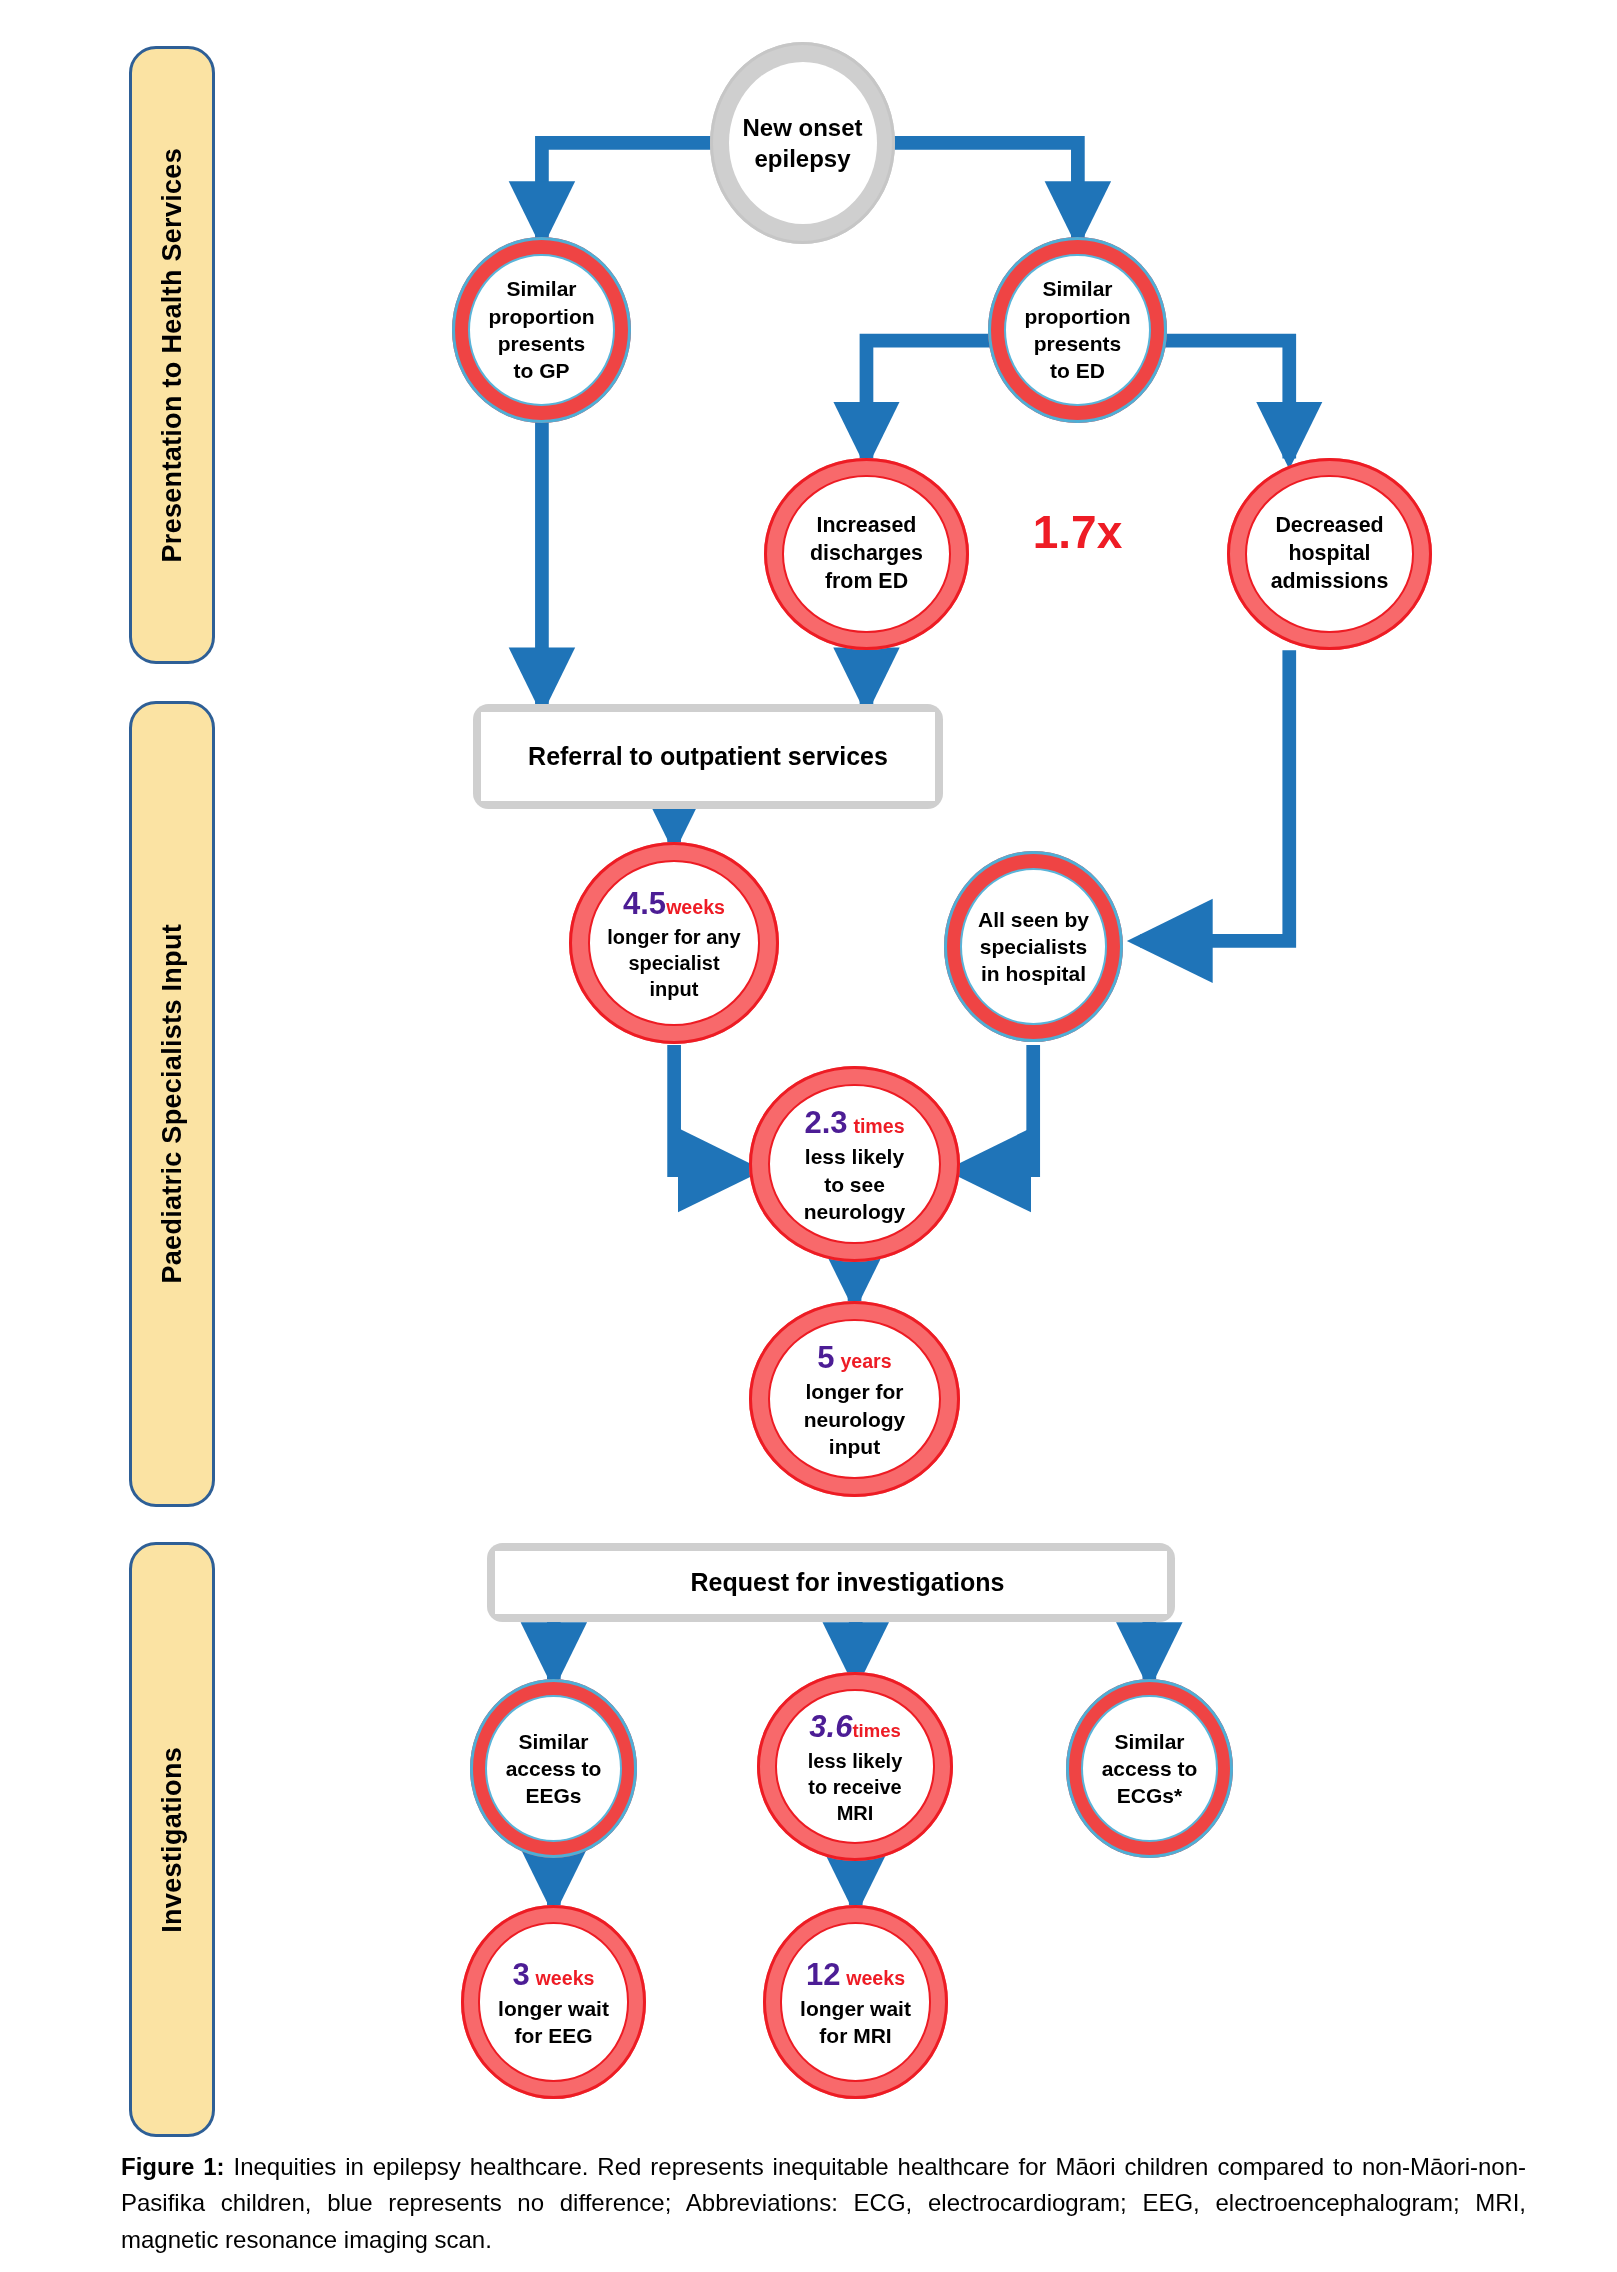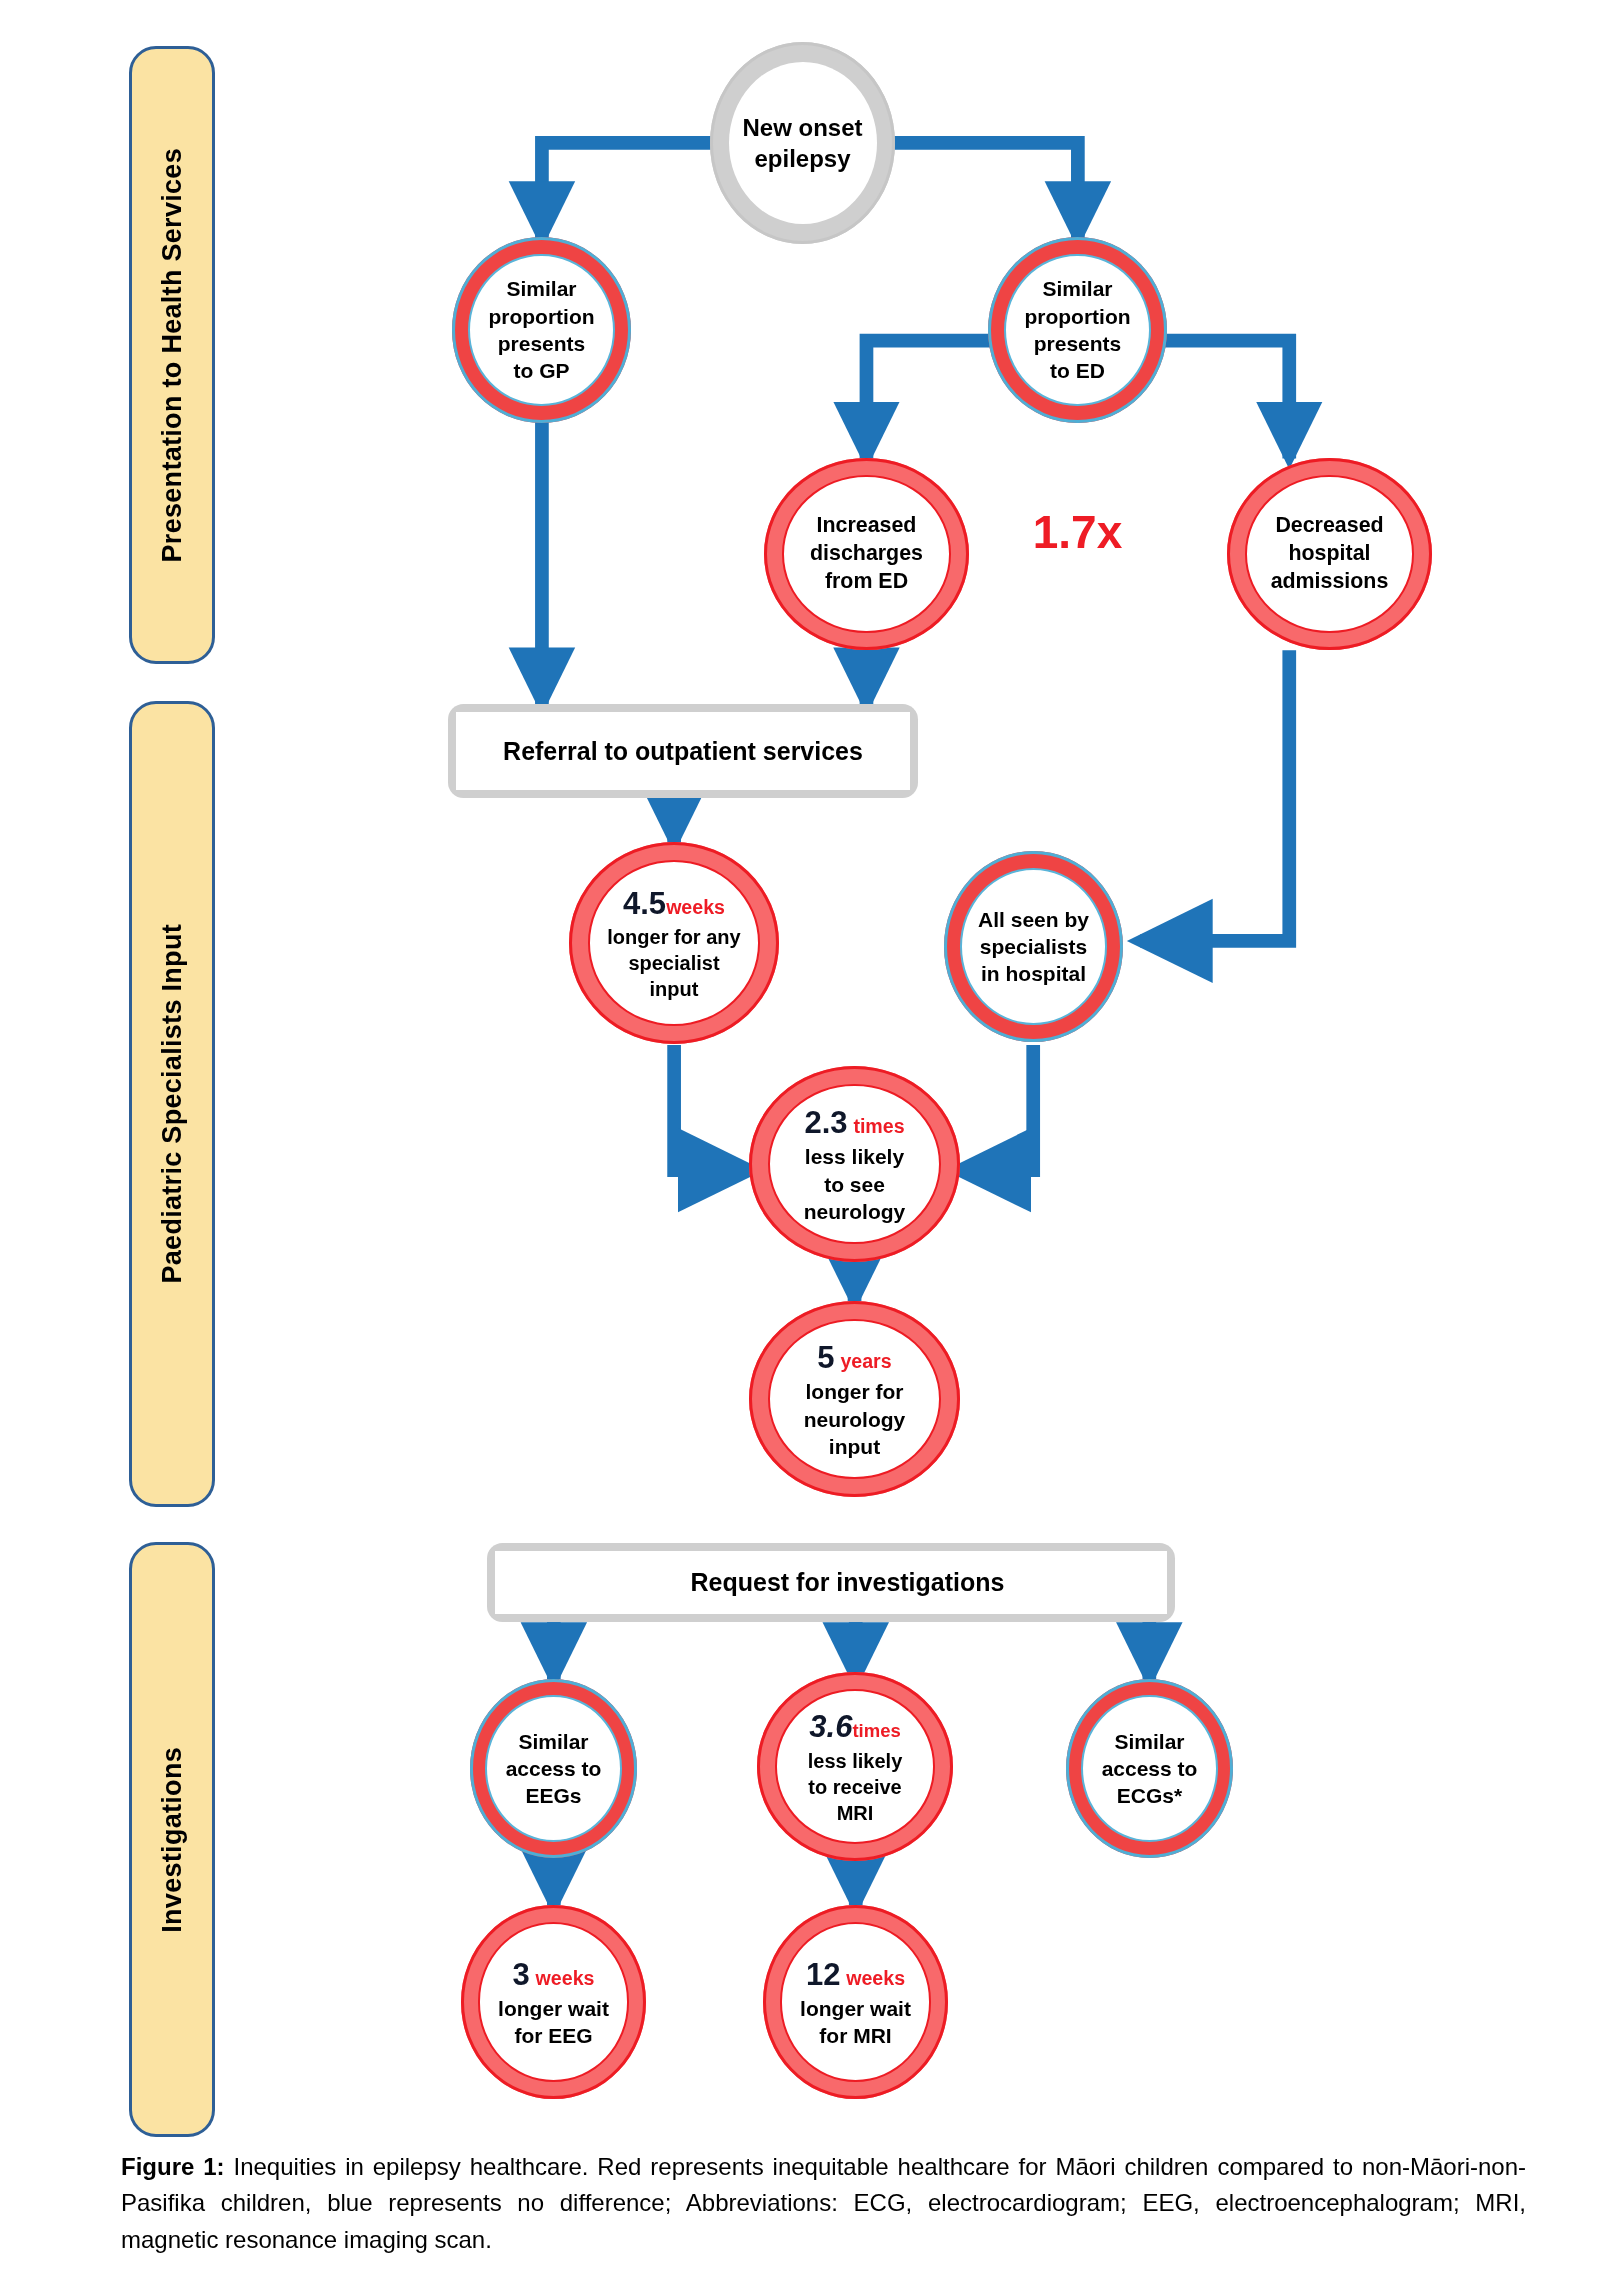--- a/index.html
+++ b/index.html
@@ -64,21 +64,21 @@
   }
   .oval.blue .disc{border-color:#59B4D9;}
   .oval.grey .disc{border:none;left:10%;top:10%;width:80%;height:80%;}
 
   .txt{
     position:relative;z-index:3;
     font-weight:bold;color:#000;
     line-height:1.30;
     padding:0 3.6px;
   }
-  .big{color:#0f172a;font-weight:bold;text-align:center;}
+  .big{color:#4c1d95;font-weight:bold;text-align:center;}
   .unit{color:#EE1C25;font-weight:bold;}
 
   
   .procbox{
     position:absolute;
     background:#CFCFCF;
     border-radius:15.5px;
     box-sizing:border-box;
     padding:7.7px;
   }
@@ -219,21 +219,21 @@
   <div class="node oval" style="left:1227px;top:458px;width:205px;height:192px;">
     <div class="ring"></div>
     <div class="disc"></div>
     <div class="txt" style="font-size:21.4px;">
       <span>Decreased</span><br>
       <span>hospital</span><br>
       <span>admissions</span>
     </div>
   </div>
 
-  <div class="procbox" style="left:448px;top:704px;width:470px;height:94px;">
+  <div class="procbox" style="left:473px;top:704px;width:470px;height:105px;">
     <div class="inner" style="font-size:25px;">
       <span>Referral to outpatient services</span>
     </div>
   </div>
 
   <div class="node oval" style="left:569px;top:842px;width:210px;height:202px;">
     <div class="ring"></div>
     <div class="disc"></div>
     <div class="txt" style="font-size:20px;">
       <span class="big" style="font-size:31px;">4.5</span><span class="unit" style="font-size:19.6px;">weeks</span><br>

